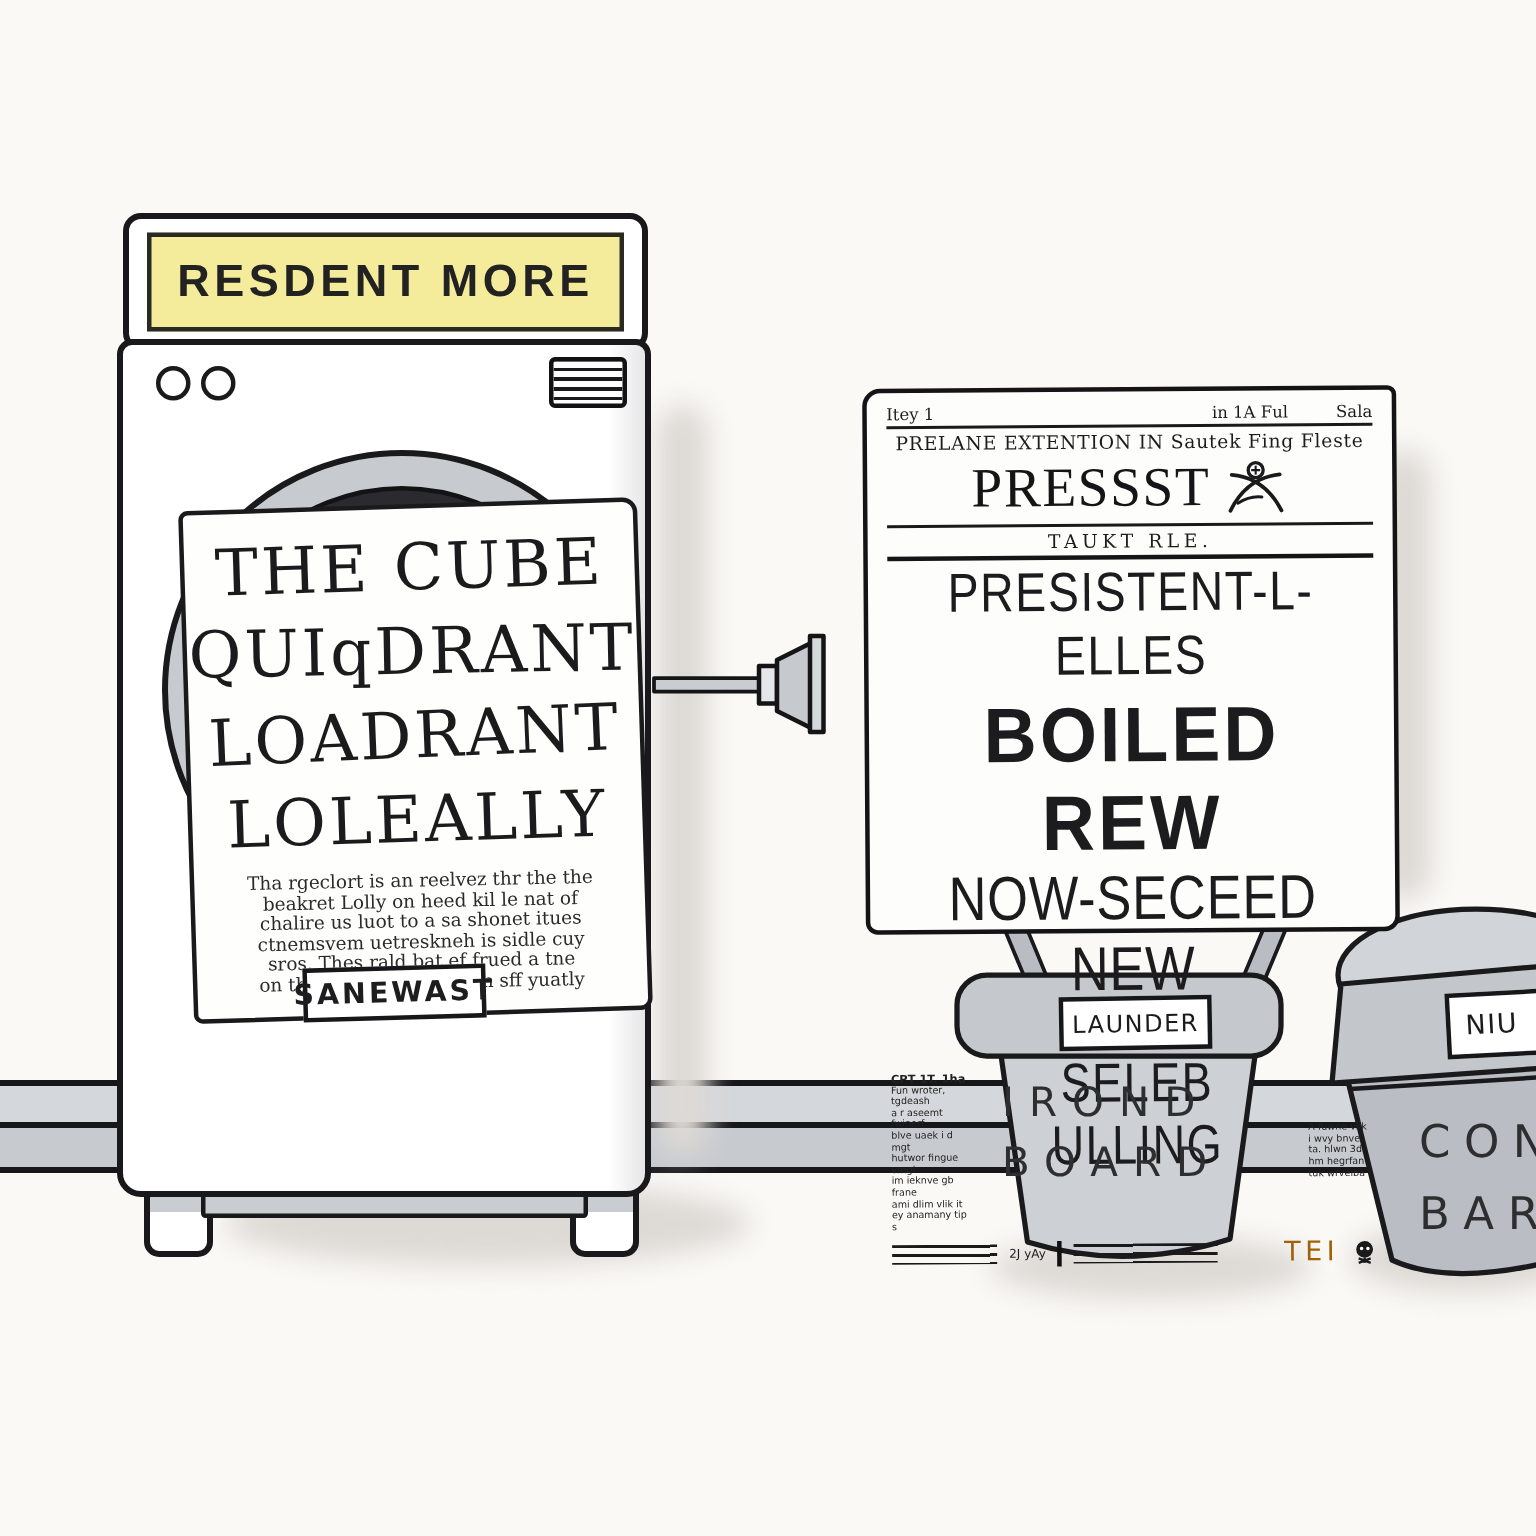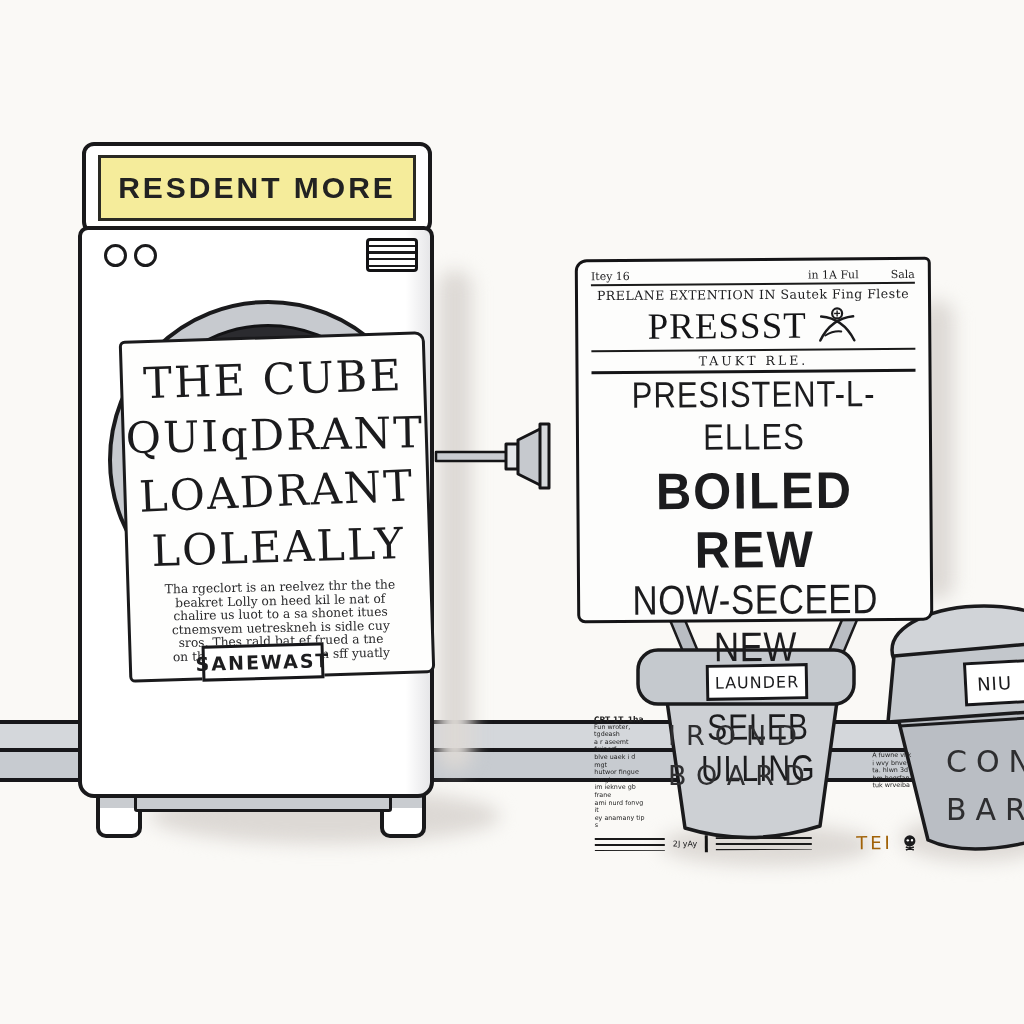--- a/index.html
+++ b/index.html
@@ -161,21 +161,21 @@
     <g stroke="#151517" stroke-linejoin="round">
       <rect x="436" y="452" width="74" height="9" fill="#c9ccd1" stroke-width="2.5"></rect>
       <rect x="506" y="444" width="12" height="25" fill="#e4e6e9" stroke-width="3"></rect>
       <path d="M518,440 L542,428 L542,486 L518,474 Z" fill="#c6c9ce" stroke-width="3"></path>
       <rect x="540" y="424" width="9" height="64" fill="#d6d9dc" stroke-width="3"></rect>
     </g>
   </svg>
 
   <div class="newspaper">
     <div class="np-row1">
-      <span>Itey 16</span>
+      <span>Itey 1</span>
       <span class="r">
         <span>in 1A Ful</span>
         <span>Sala</span>
       </span>
     </div>
     <div class="np-subhead">PRELANE EXTENTION IN Sautek Fing Fleste</div>
     <div class="np-masthead">
       <span>PRESSST</span>
       <svg width="44" height="42" viewBox="0 0 44 42">
         <g fill="none" stroke="#1a1a1c" stroke-width="2.5" stroke-linecap="round">
@@ -193,21 +193,21 @@
     <div class="np-h2">BOILED REW</div>
     <div class="np-h3">NOW-SECEED NEW</div>
     <div class="np-cols">
       <div class="np-minicol">
         <div class="mini-h">CPT 1T. 1ha</div>
         <div>Fun wroter, tgdeash</div>
         <div>a r aseemt fwinerf</div>
         <div>blve uaek i d mgt</div>
         <div>hutwor fingue vmgl</div>
         <div>im ieknve gb frane</div>
-        <div>ami nurd fonvg it</div>
+        <div>ami dlim vlik it</div>
         <div>ey anamany tip s</div>
       </div>
       <div class="np-h4">SELEB ULLING</div>
       <div class="np-minicol">
         <div>A fuwne vlik</div>
         <div>i wvy bnve</div>
         <div>ta. hlwn 3d</div>
         <div>hm hegrfan</div>
         <div>tuk wrveiba</div>
       </div>

